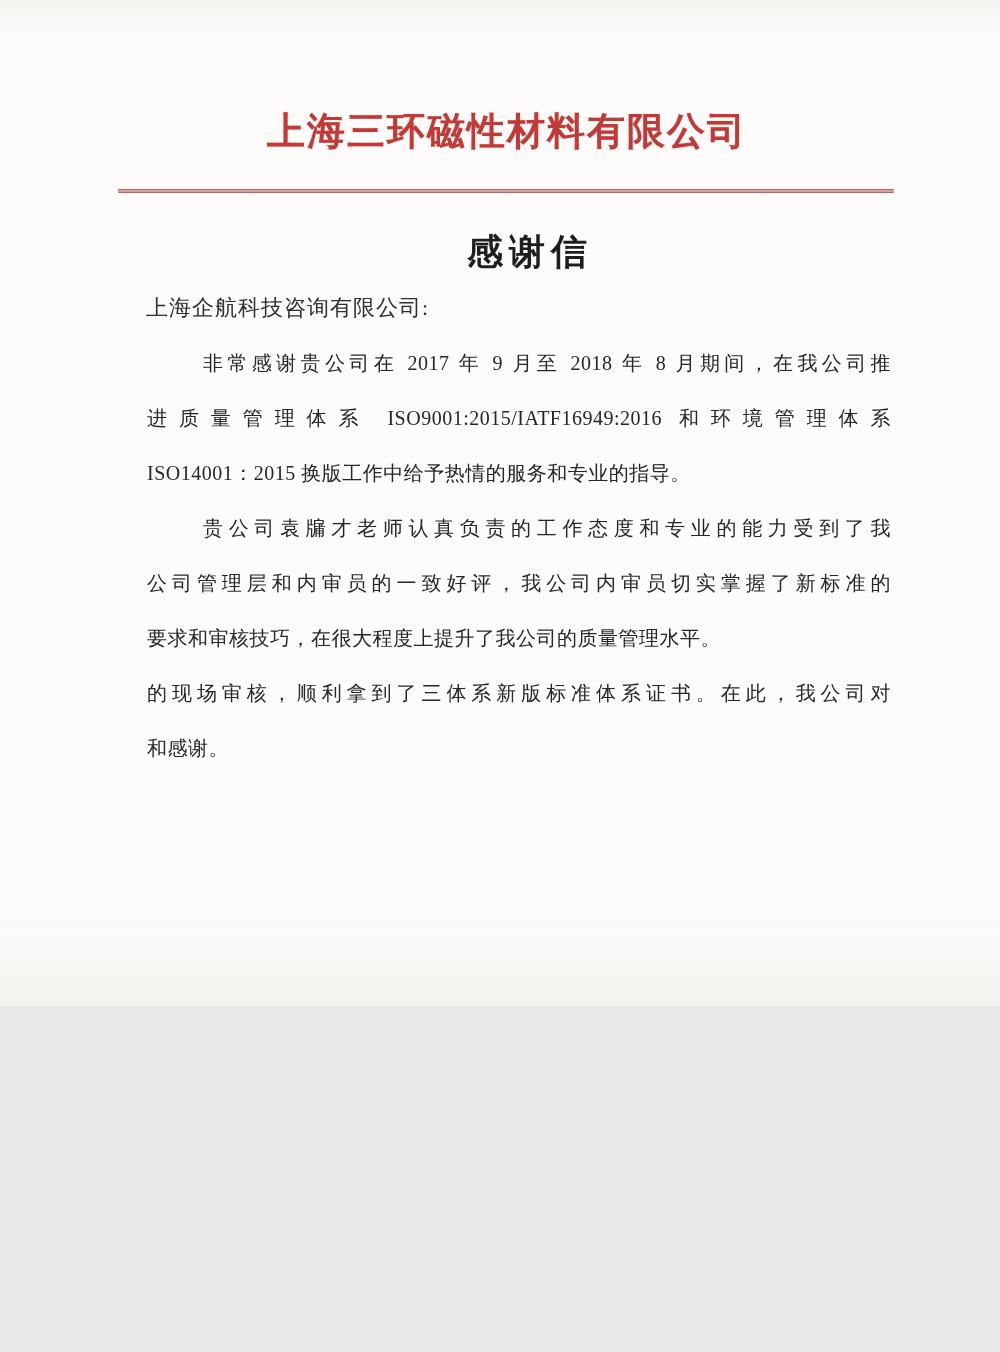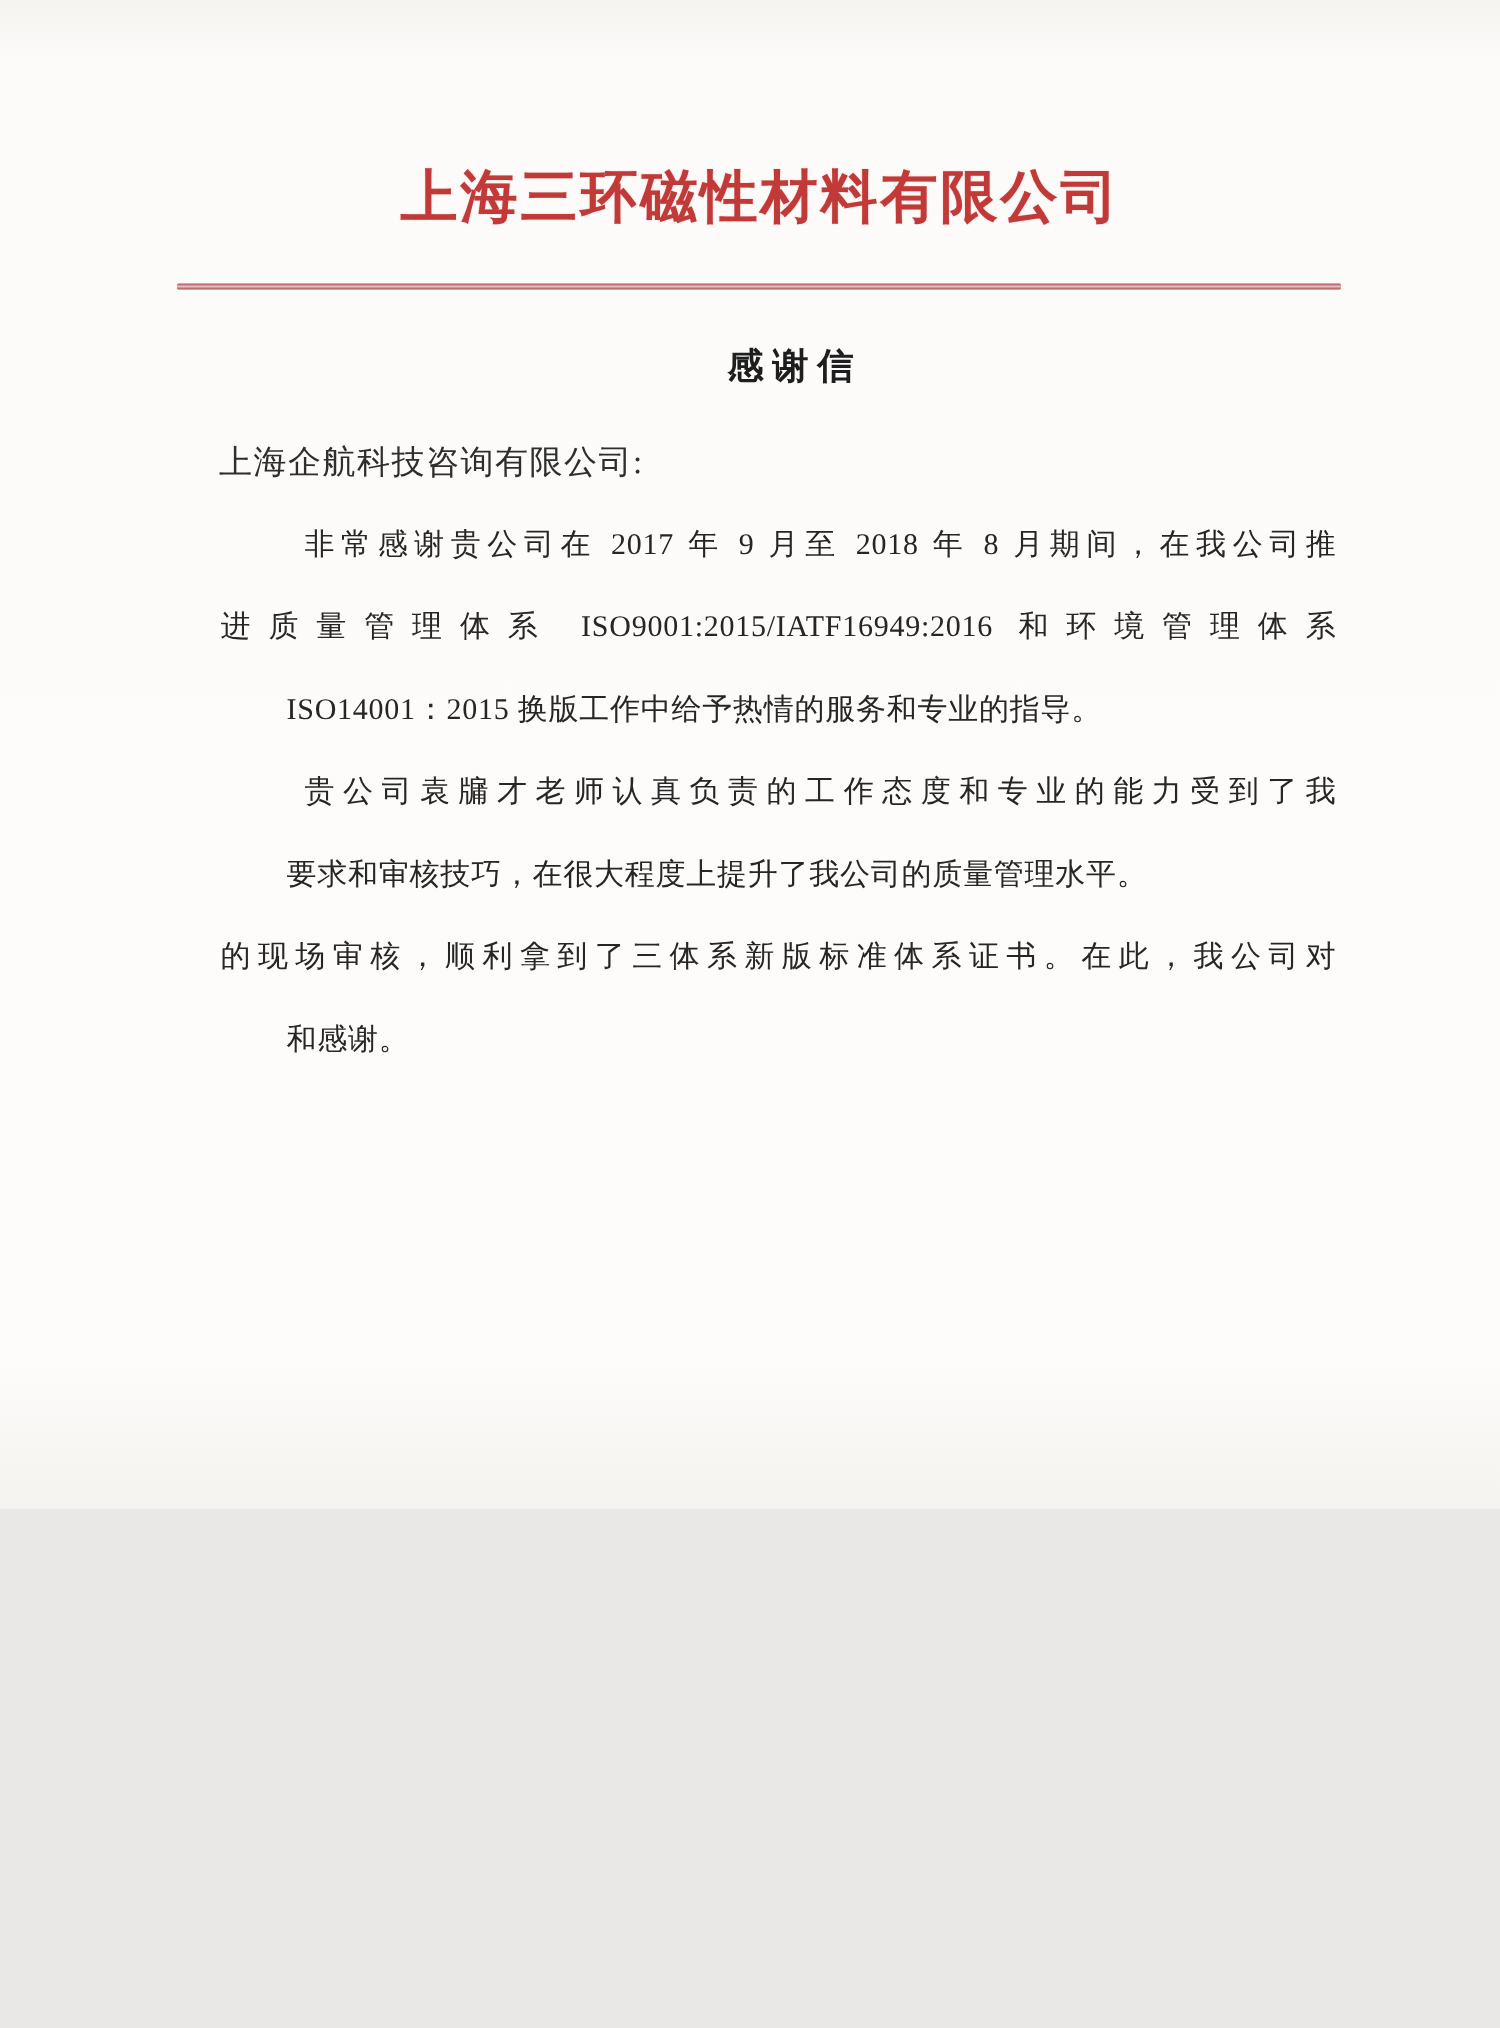--- a/index.html
+++ b/index.html
@@ -20,37 +20,37 @@
     text-shadow:0 0 1px rgba(194,58,56,.35);
   }
   .rule{
     position:absolute;top:189px;left:118px;width:776px;height:4px;
     background:linear-gradient(180deg,#b24a4c 0%,#e5bebe 50%,#ad4547 100%);
     border-radius:1px;
   }
   .letter-title{
     position:absolute;top:228px;left:530px;transform:translateX(-50%);
     white-space:nowrap;
-    font-size:24px;font-weight:600;letter-spacing:6px;color:#1e1e1e;
+    font-size:36px;font-weight:600;letter-spacing:6px;color:#1e1e1e;
   }
   .salutation{
     position:absolute;top:293px;left:146px;
     font-size:22px;letter-spacing:1px;color:#2e2e2e;text-align:right;
   }
   .body-block{
     position:absolute;top:336px;left:147px;width:744px;
     font-size:20px;line-height:55px;color:#262626;
   }
   .line{
     height:55px;overflow:hidden;white-space:nowrap;
     text-align:justify;text-align-last:justify;
     letter-spacing:.5px;
   }
   .line.indent{padding-left:56px;}
-  .line.para-end{text-align-last:left;white-space:normal;margin-left:44px;}
+  .line.para-end{text-align-last:left;white-space:normal;}
   .signature{
     position:absolute;top:1066px;left:462px;width:440px;
     text-align:center;font-size:24px;letter-spacing:1px;color:#222;
     white-space:nowrap;
   }
   .sig-date{
     position:absolute;top:1120px;left:445px;width:440px;
     text-align:center;font-size:28px;letter-spacing:1px;color:#2a2a2a;
     white-space:nowrap;
     margin-top:21px;
@@ -73,20 +73,21 @@
 
   <div class="letter-title">感谢信</div>
 
   <div class="salutation">上海企航科技咨询有限公司:</div>
 
   <div class="body-block">
     <div class="line indent">非常感谢贵公司在 2017 年 9 月至 2018 年 8 月期间，在我公司推</div>
     <div class="line">进质量管理体系 ISO9001:2015/IATF16949:2016 和环境管理体系</div>
     <div class="line para-end">ISO14001：2015 换版工作中给予热情的服务和专业的指导。</div>
     <div class="line indent">贵公司袁牖才老师认真负责的工作态度和专业的能力受到了我</div>
+    <div class="line">公司管理层和内审员的一致好评，我公司内审员切实掌握了新标准的</div>
     <div class="line para-end">要求和审核技巧，在很大程度上提升了我公司的质量管理水平。</div>
     <div class="line">的现场审核，顺利拿到了三体系新版标准体系证书。在此，我公司对</div>
     <div class="line para-end">和感谢。</div>
   </div>
 
   <div class="signature">上海三环磁性材料有限公司</div>
 
   <div class="sig-date">2018-08-16</div>
 
   <div class="seal">

